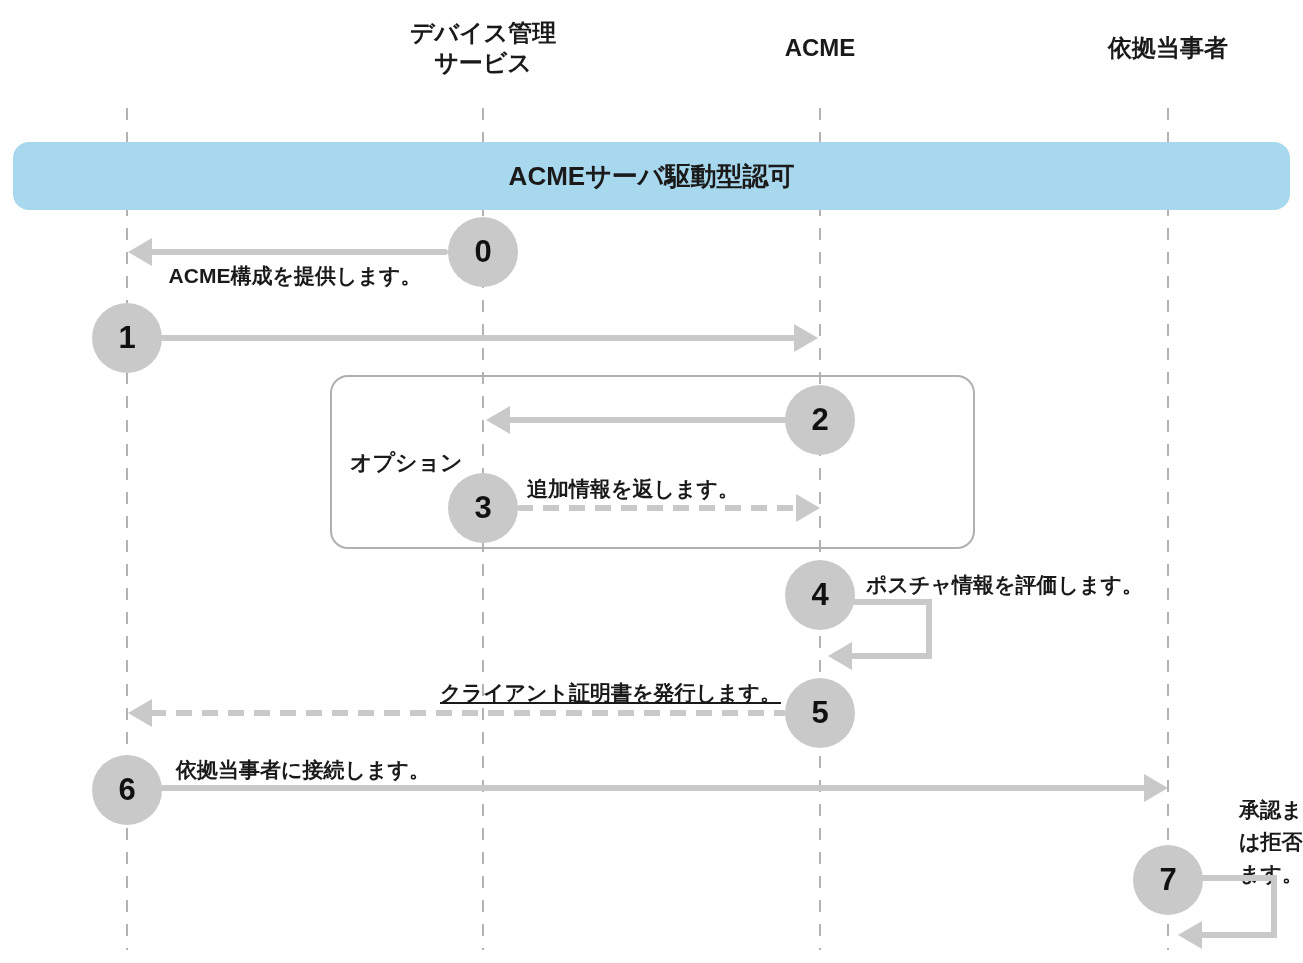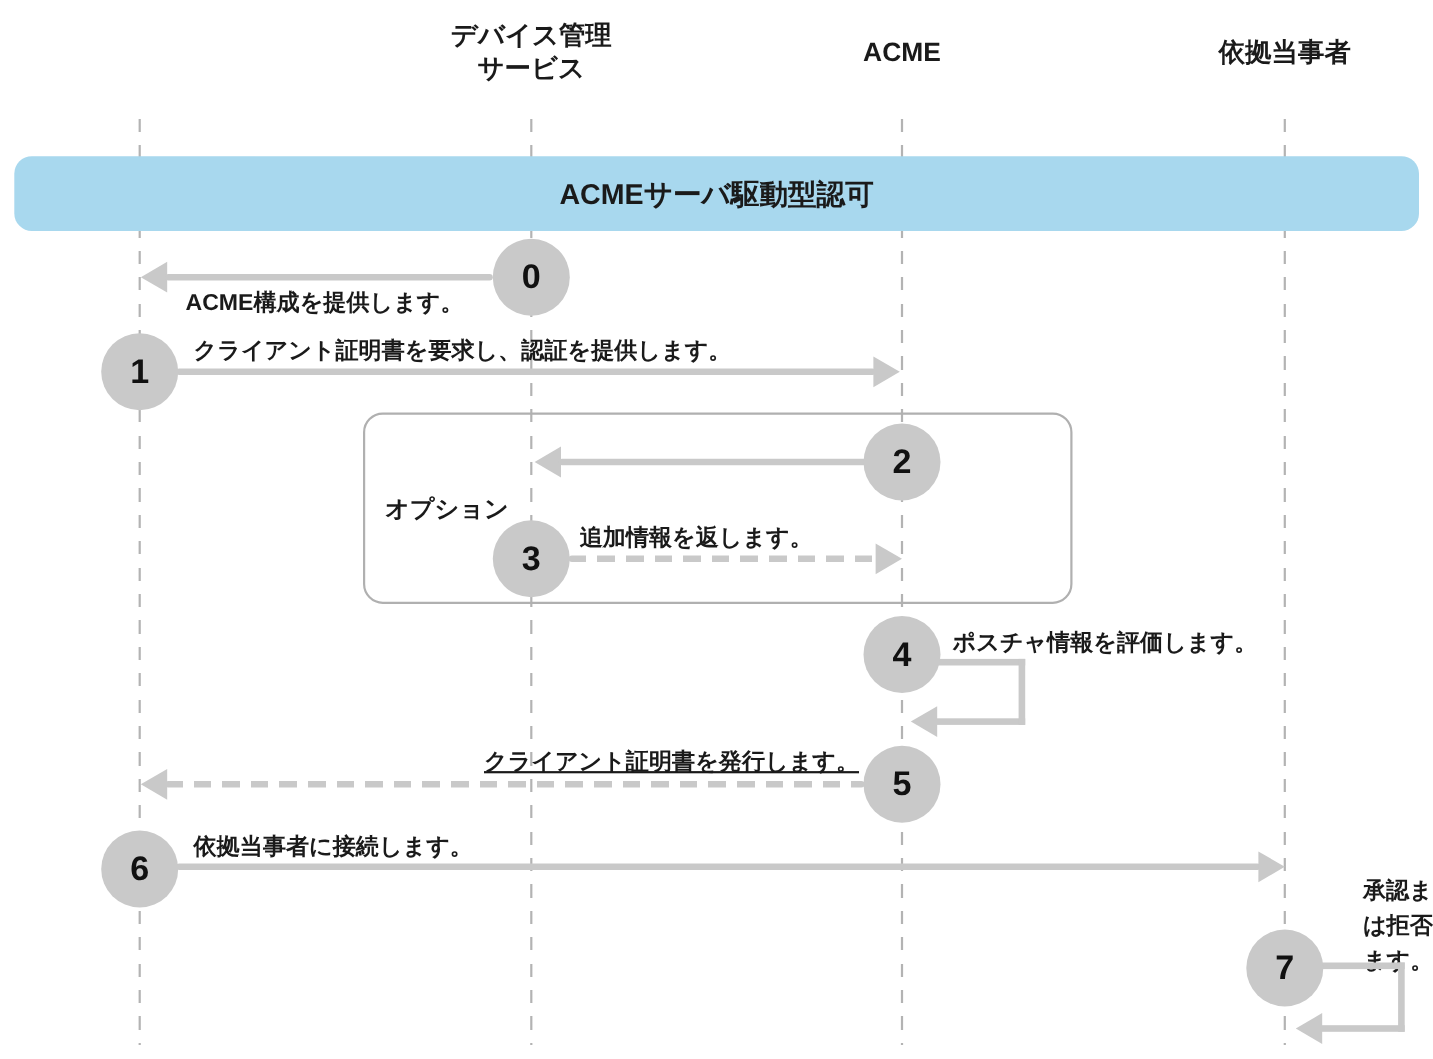--- a/index.html
+++ b/index.html
@@ -62,21 +62,20 @@
   <div class="banner">ACMEサーバ駆動型認可</div>
 
   <div class="group-box"></div>
   <div class="group-label">オプション</div>
 
   <div class="msg" style="left:150px;top:218px;width:290px;text-align:center;margin-top:44px;">ACME構成を提供します。</div>
   <div class="head-left" style="left:128px;top:238px;"></div>
   <div class="line-solid" style="left:150px;top:249px;width:298px;"></div>
   <div class="circle" style="left:448px;top:217px;">0</div>
 
-  <div class="msg" style="left:176px;top:305px;">クライアント証明書を要求し、認証を提供します。</div>
   <div class="line-solid" style="left:160px;top:335px;width:636px;"></div>
   <div class="head-right" style="left:794px;top:324px;"></div>
   <div class="circle" style="left:92px;top:303px;">1</div>
 
   <div class="head-left" style="left:486px;top:406px;"></div>
   <div class="line-solid" style="left:508px;top:417px;width:280px;"></div>
   <div class="circle" style="left:785px;top:385px;">2</div>
 
   <div class="msg" style="left:527px;top:475px;">追加情報を返します。</div>
   <div class="line-dashed" style="left:517px;top:505px;width:281px;"></div>

